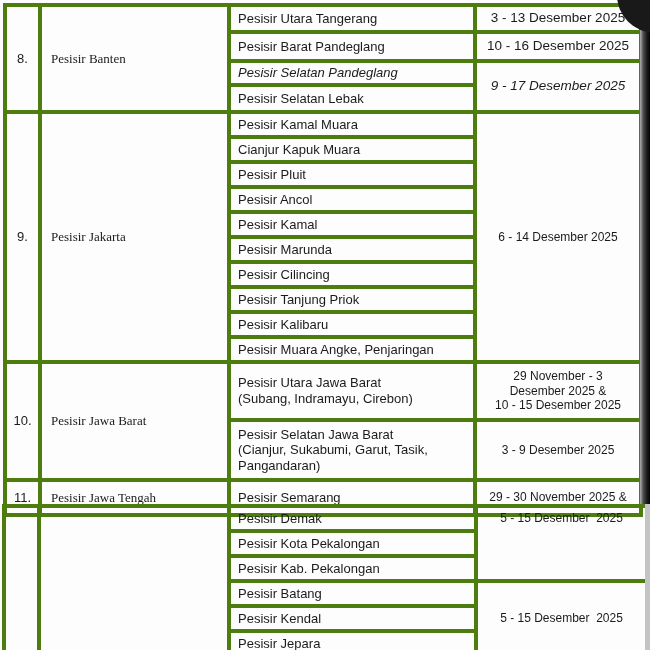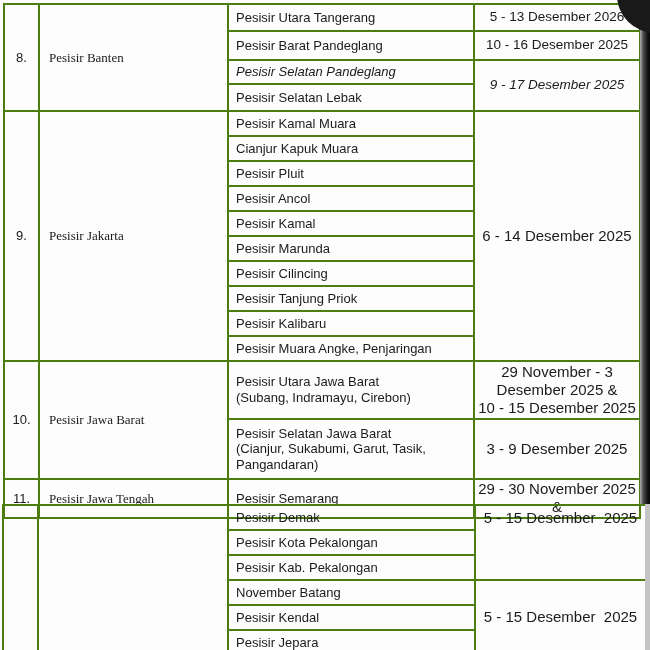--- a/index.html
+++ b/index.html
@@ -15,33 +15,33 @@
     background: #fdfdfd;
   }
   table {
     position: absolute;
     border-collapse: collapse;
     table-layout: fixed;
   }
   .t1 { left: 3px; top: 3px; width: 636px; border: 2px solid #2c2c2c; }
   .t2 { left: 2px; top: 504px; width: 643px; border: 2px solid #2c2c2c; }
   td {
-    border: 2px solid #4d7c0f;
+    border: 4px solid #4d7c0f;
     color: #1b1b1b;
     font-size: 13px;
     line-height: 1.2;
     overflow: hidden;
     vertical-align: middle;
     padding: 0;
   }
   tr.sec > td { border-top-width: 2px; }
   td.num    { text-align: center; }
   td.region { padding-left: 9px; font-family: Liberation Serif, serif; }
   td.area   { padding-left: 7px; white-space: pre-line; }
-  td.date   { text-align: center; white-space: pre-wrap; font-size: 15px; line-height: 1.22; padding: 0 2px; }
+  td.date   { text-align: center; white-space: pre-wrap; font-size: 12px; line-height: 1.22; padding: 0 2px; }
   td.date.big { font-size: 13.5px; }
   td.va-top { vertical-align: top; padding-top: 3px; }
   tr.h22 { height: 35px; }
   tr.h24 { height: 24px; font-style: italic; }
   tr.h25 { height: 25px; }
   tr.h27 { height: 27px; }
   tr.h29 { height: 29px; }
   tr.h58 { height: 58px; }
   tr.h60 { height: 60px; }
   
@@ -70,21 +70,21 @@
         <col style="width:189px">
         <col style="width:246px">
         <col style="width:166px">
     </colgroup>
     <tbody>
 
       <tr class="h27">
         <td class="num" rowspan="4">8.</td>
         <td class="region" rowspan="4">Pesisir Banten</td>
         <td class="area">Pesisir Utara Tangerang</td>
-        <td class="date big">5 - 13 Desember 2026</td>
+        <td class="date big">3 - 13 Desember 2025</td>
       </tr>
       <tr class="h29">
         <td class="area">Pesisir Barat Pandeglang</td>
         <td class="date big">10 - 16 Desember 2025</td>
       </tr>
       <tr class="h24">
         <td class="area">Pesisir Selatan Pandeglang</td>
         <td class="date big" rowspan="2">9 - 17 Desember 2025</td>
       </tr>
       <tr class="h27">
@@ -164,21 +164,21 @@
         <td class="area">Pesisir Demak</td>
         <td class="date va-top" rowspan="3">5 - 15 Desember  2025</td>
       </tr>
       <tr class="h25">
           <td class="area">Pesisir Kota Pekalongan</td>
         </tr>
       <tr class="h25">
           <td class="area">Pesisir Kab. Pekalongan</td>
         </tr>
       <tr class="h25">
-        <td class="area">November Batang</td>
+        <td class="area">Pesisir Batang</td>
         <td class="date" rowspan="3">5 - 15 Desember  2025</td>
       </tr>
       <tr class="h25">
           <td class="area">Pesisir Kendal</td>
         </tr>
       <tr class="h25">
           <td class="area">Pesisir Jepara</td>
         </tr>
     </tbody>
   </table>

